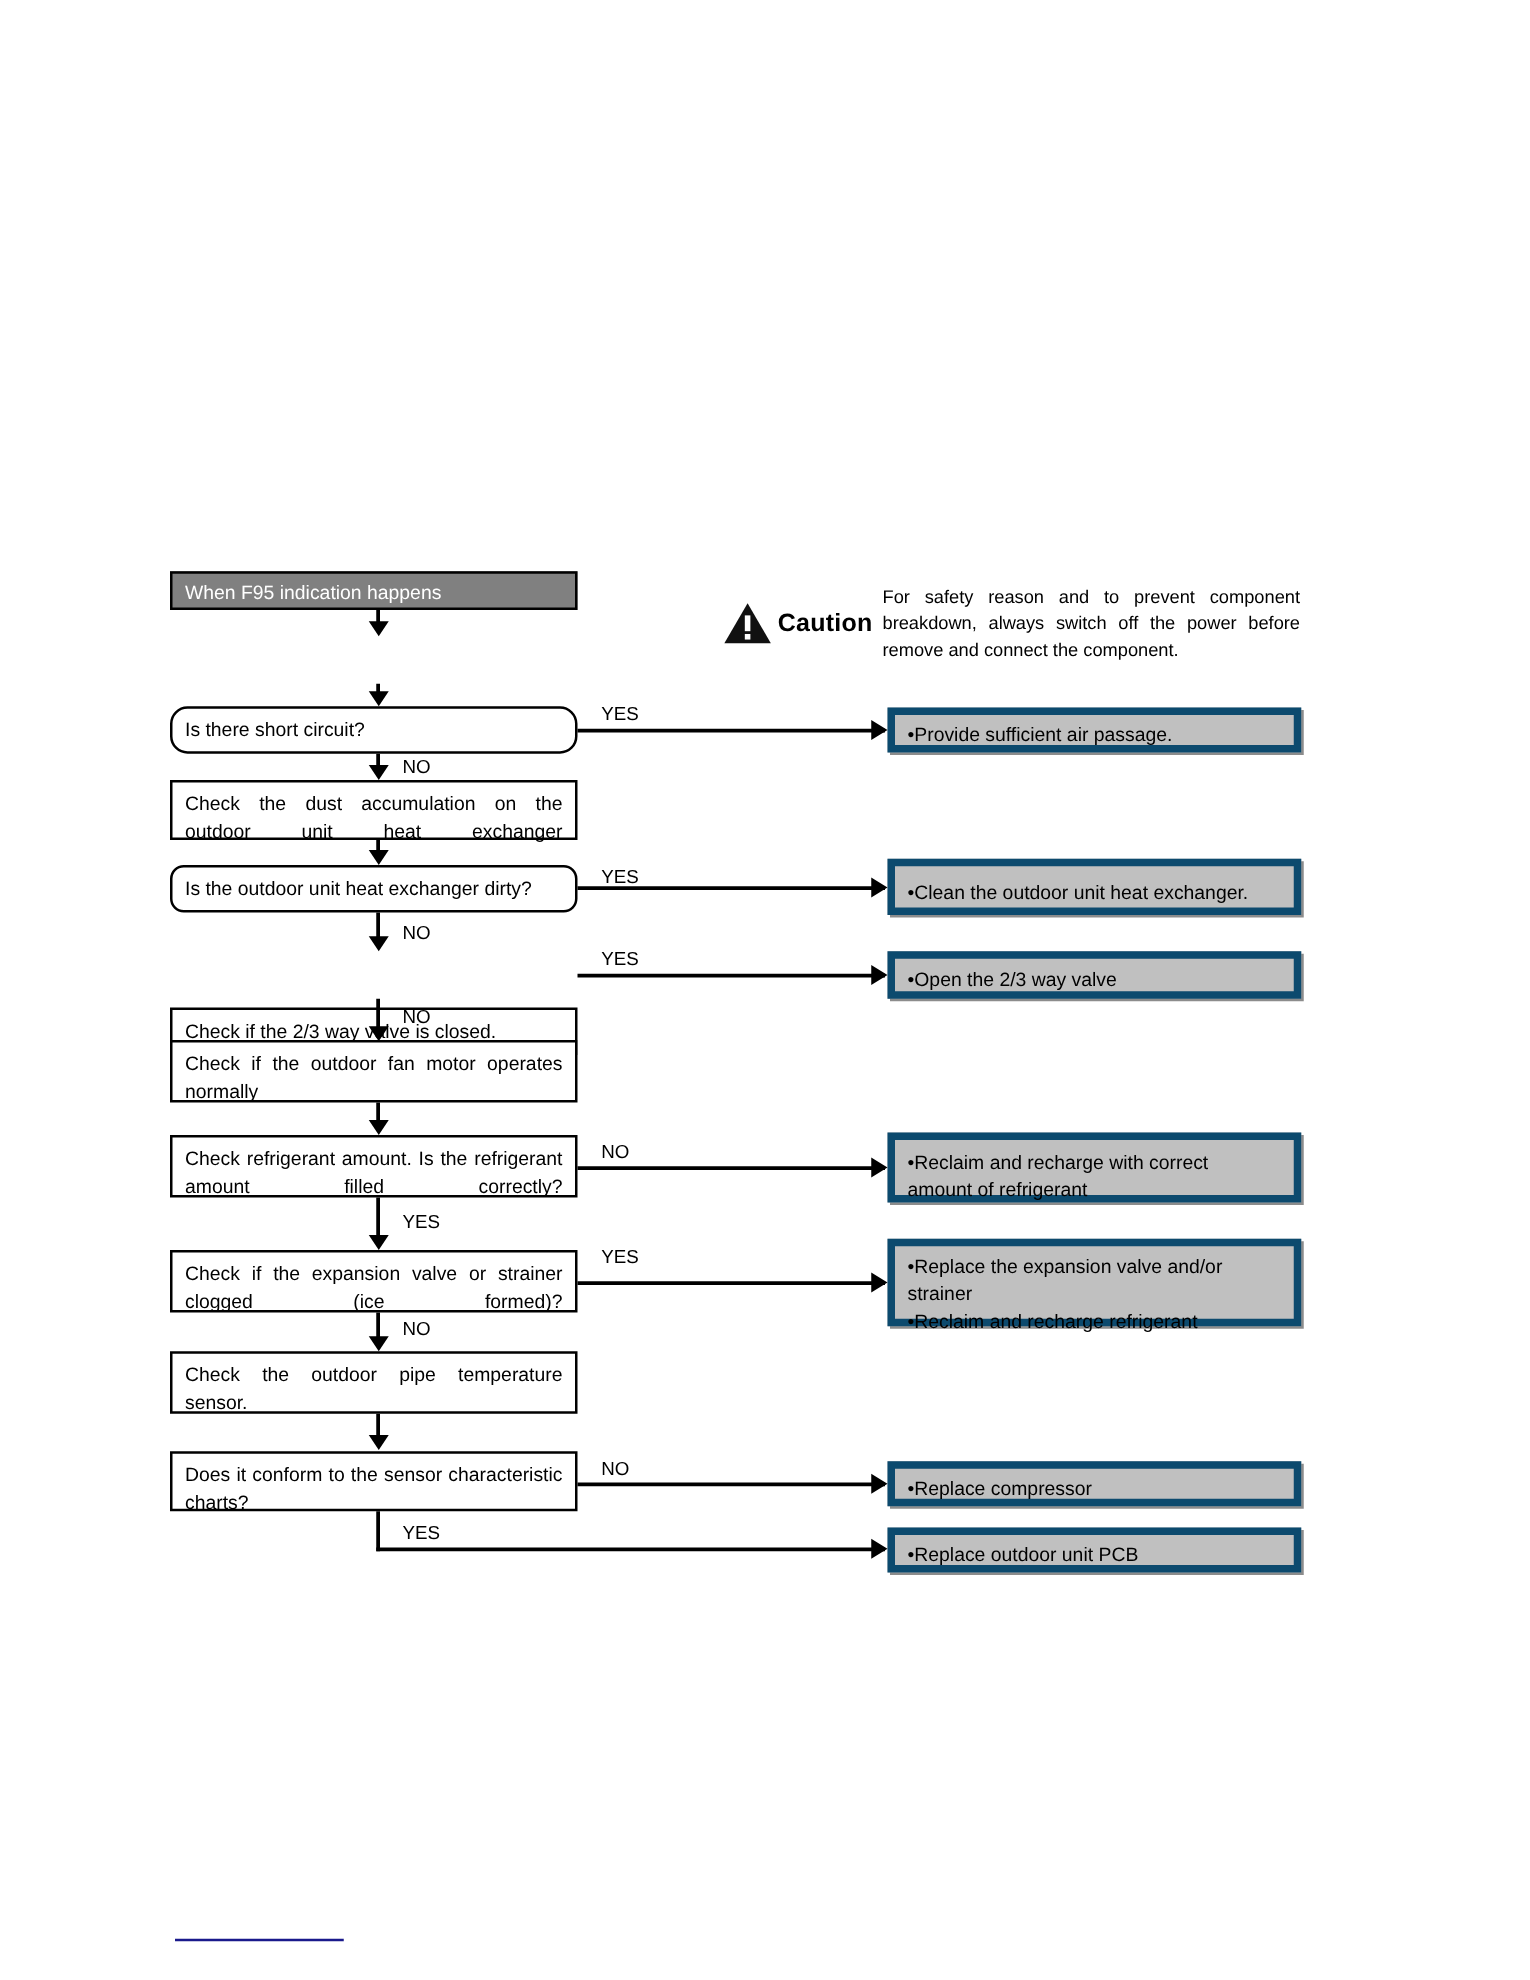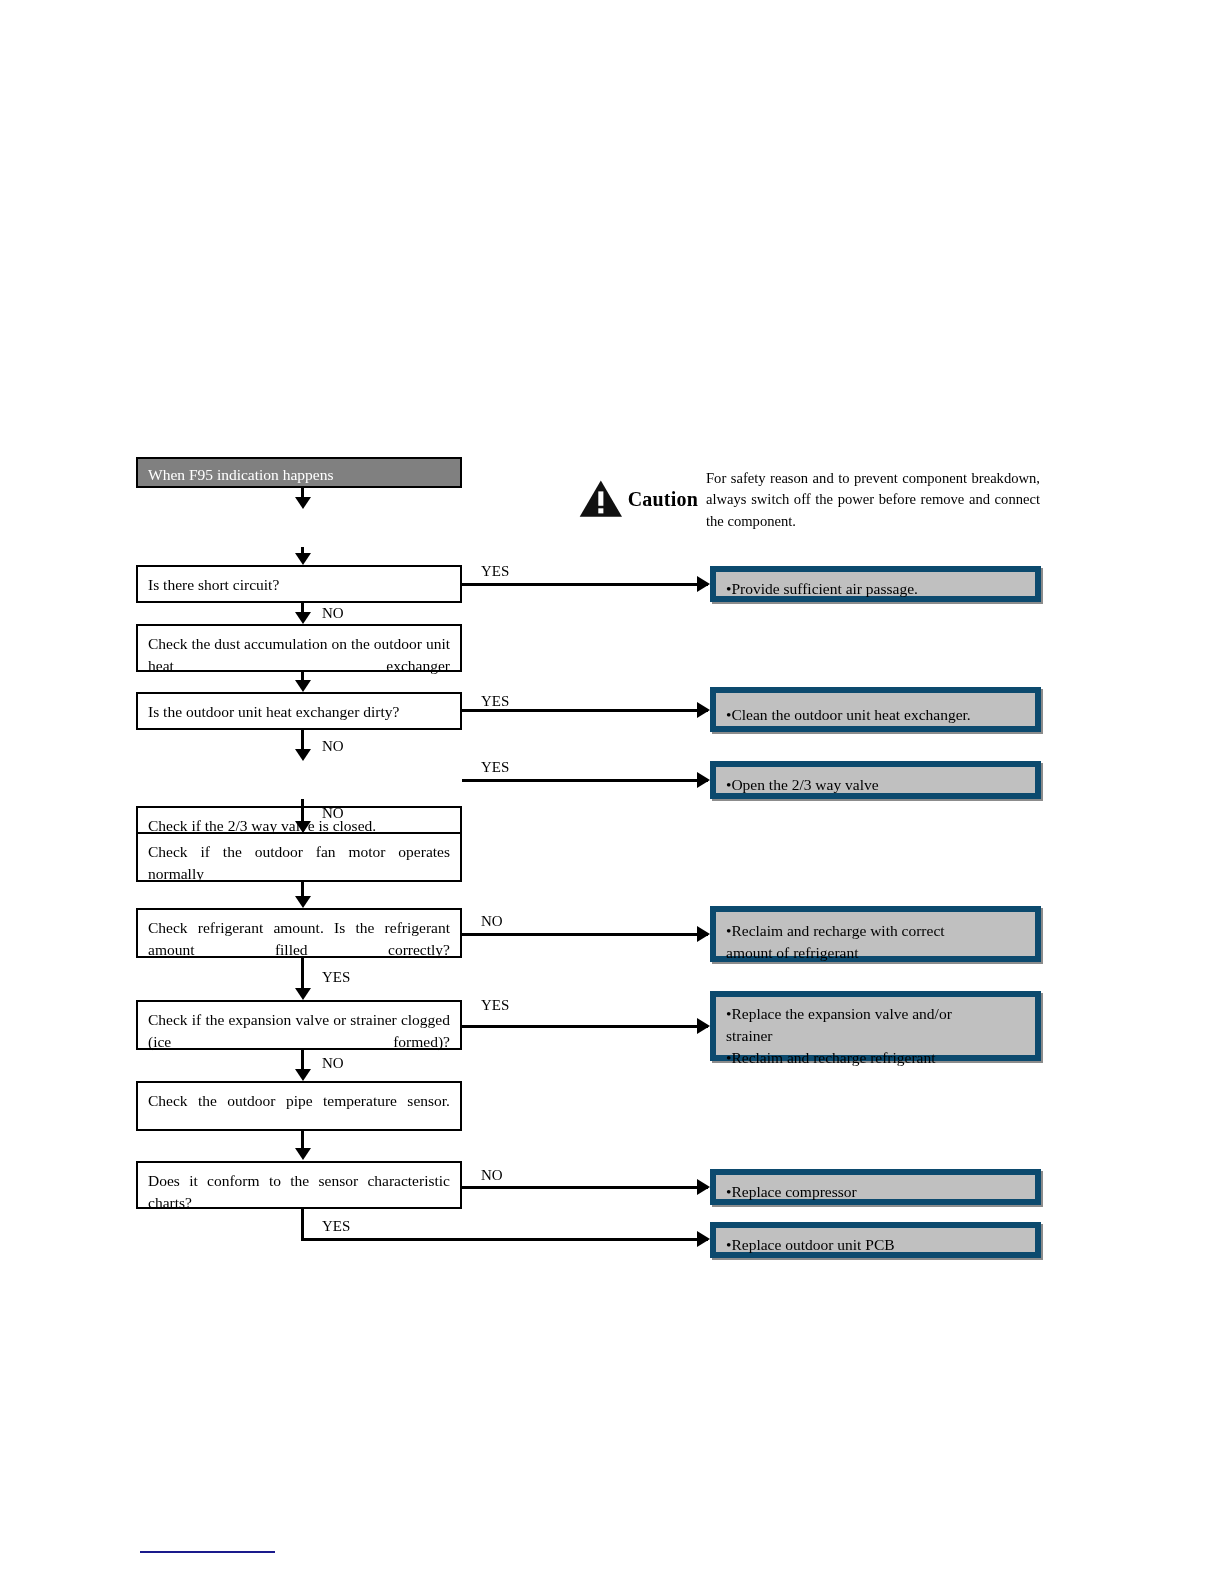--- a/index.html
+++ b/index.html
@@ -14,21 +14,20 @@
     font-family: "Liberation Sans", sans-serif;
     color: #000000;
     overflow: hidden;
   }
 
   #page {
     position: absolute;
     left: 0; top: 0;
     width: 1224px;
     height: 1584px;
-    font-family: Liberation Serif, serif;
   }
 
   
   .node {
     position: absolute;
     box-sizing: border-box;
     border: 2px solid #000;
     background: #ffffff;
     font-size: 15.5px;
     line-height: 1.42;
@@ -153,29 +152,29 @@
         <path d="M27 2 L52 45 L2 45 Z" fill="#111111"></path>
         <rect x="24" y="15" width="6" height="17" fill="#ffffff"></rect>
         <rect x="24" y="35" width="6" height="6" fill="#ffffff"></rect>
       </svg>
       <span id="caution-word">Caution</span>
     </div>
     <div id="caution-text">For safety reason and to prevent component breakdown, always switch off the power before remove and connect the component.</div>
   </div>
 
 
-  <div class="node" style="left:136px; top:565px; width:326px; height:38px;">
+  <div class="node" style="left:136px; top:565px; width:326px; height:38px;border-radius:14px;">
     <span class="txt">Is there short circuit?</span>
   </div>
 
   <div class="node justify" style="left:136px; top:624px; width:326px; height:48px;">
     <span class="txt">Check the dust accumulation on the outdoor unit heat exchanger</span>
   </div>
 
-  <div class="node" style="left:136px; top:692px; width:326px; height:38px;">
+  <div class="node" style="left:136px; top:692px; width:326px; height:38px;border-radius:11px;">
     <span class="txt">Is the outdoor unit heat exchanger dirty?</span>
   </div>
 
   <div class="node" style="left:136px; top:761px; width:326px; height:38px;margin-top:45px;">
     <span class="txt">Check if the 2/3 way valve is closed.</span>
   </div>
 
   <div class="node justify" style="left:136px; top:908px; width:326px; height:50px;">
     <span class="txt">Check refrigerant amount. Is the refrigerant amount filled correctly?</span>
   </div>

